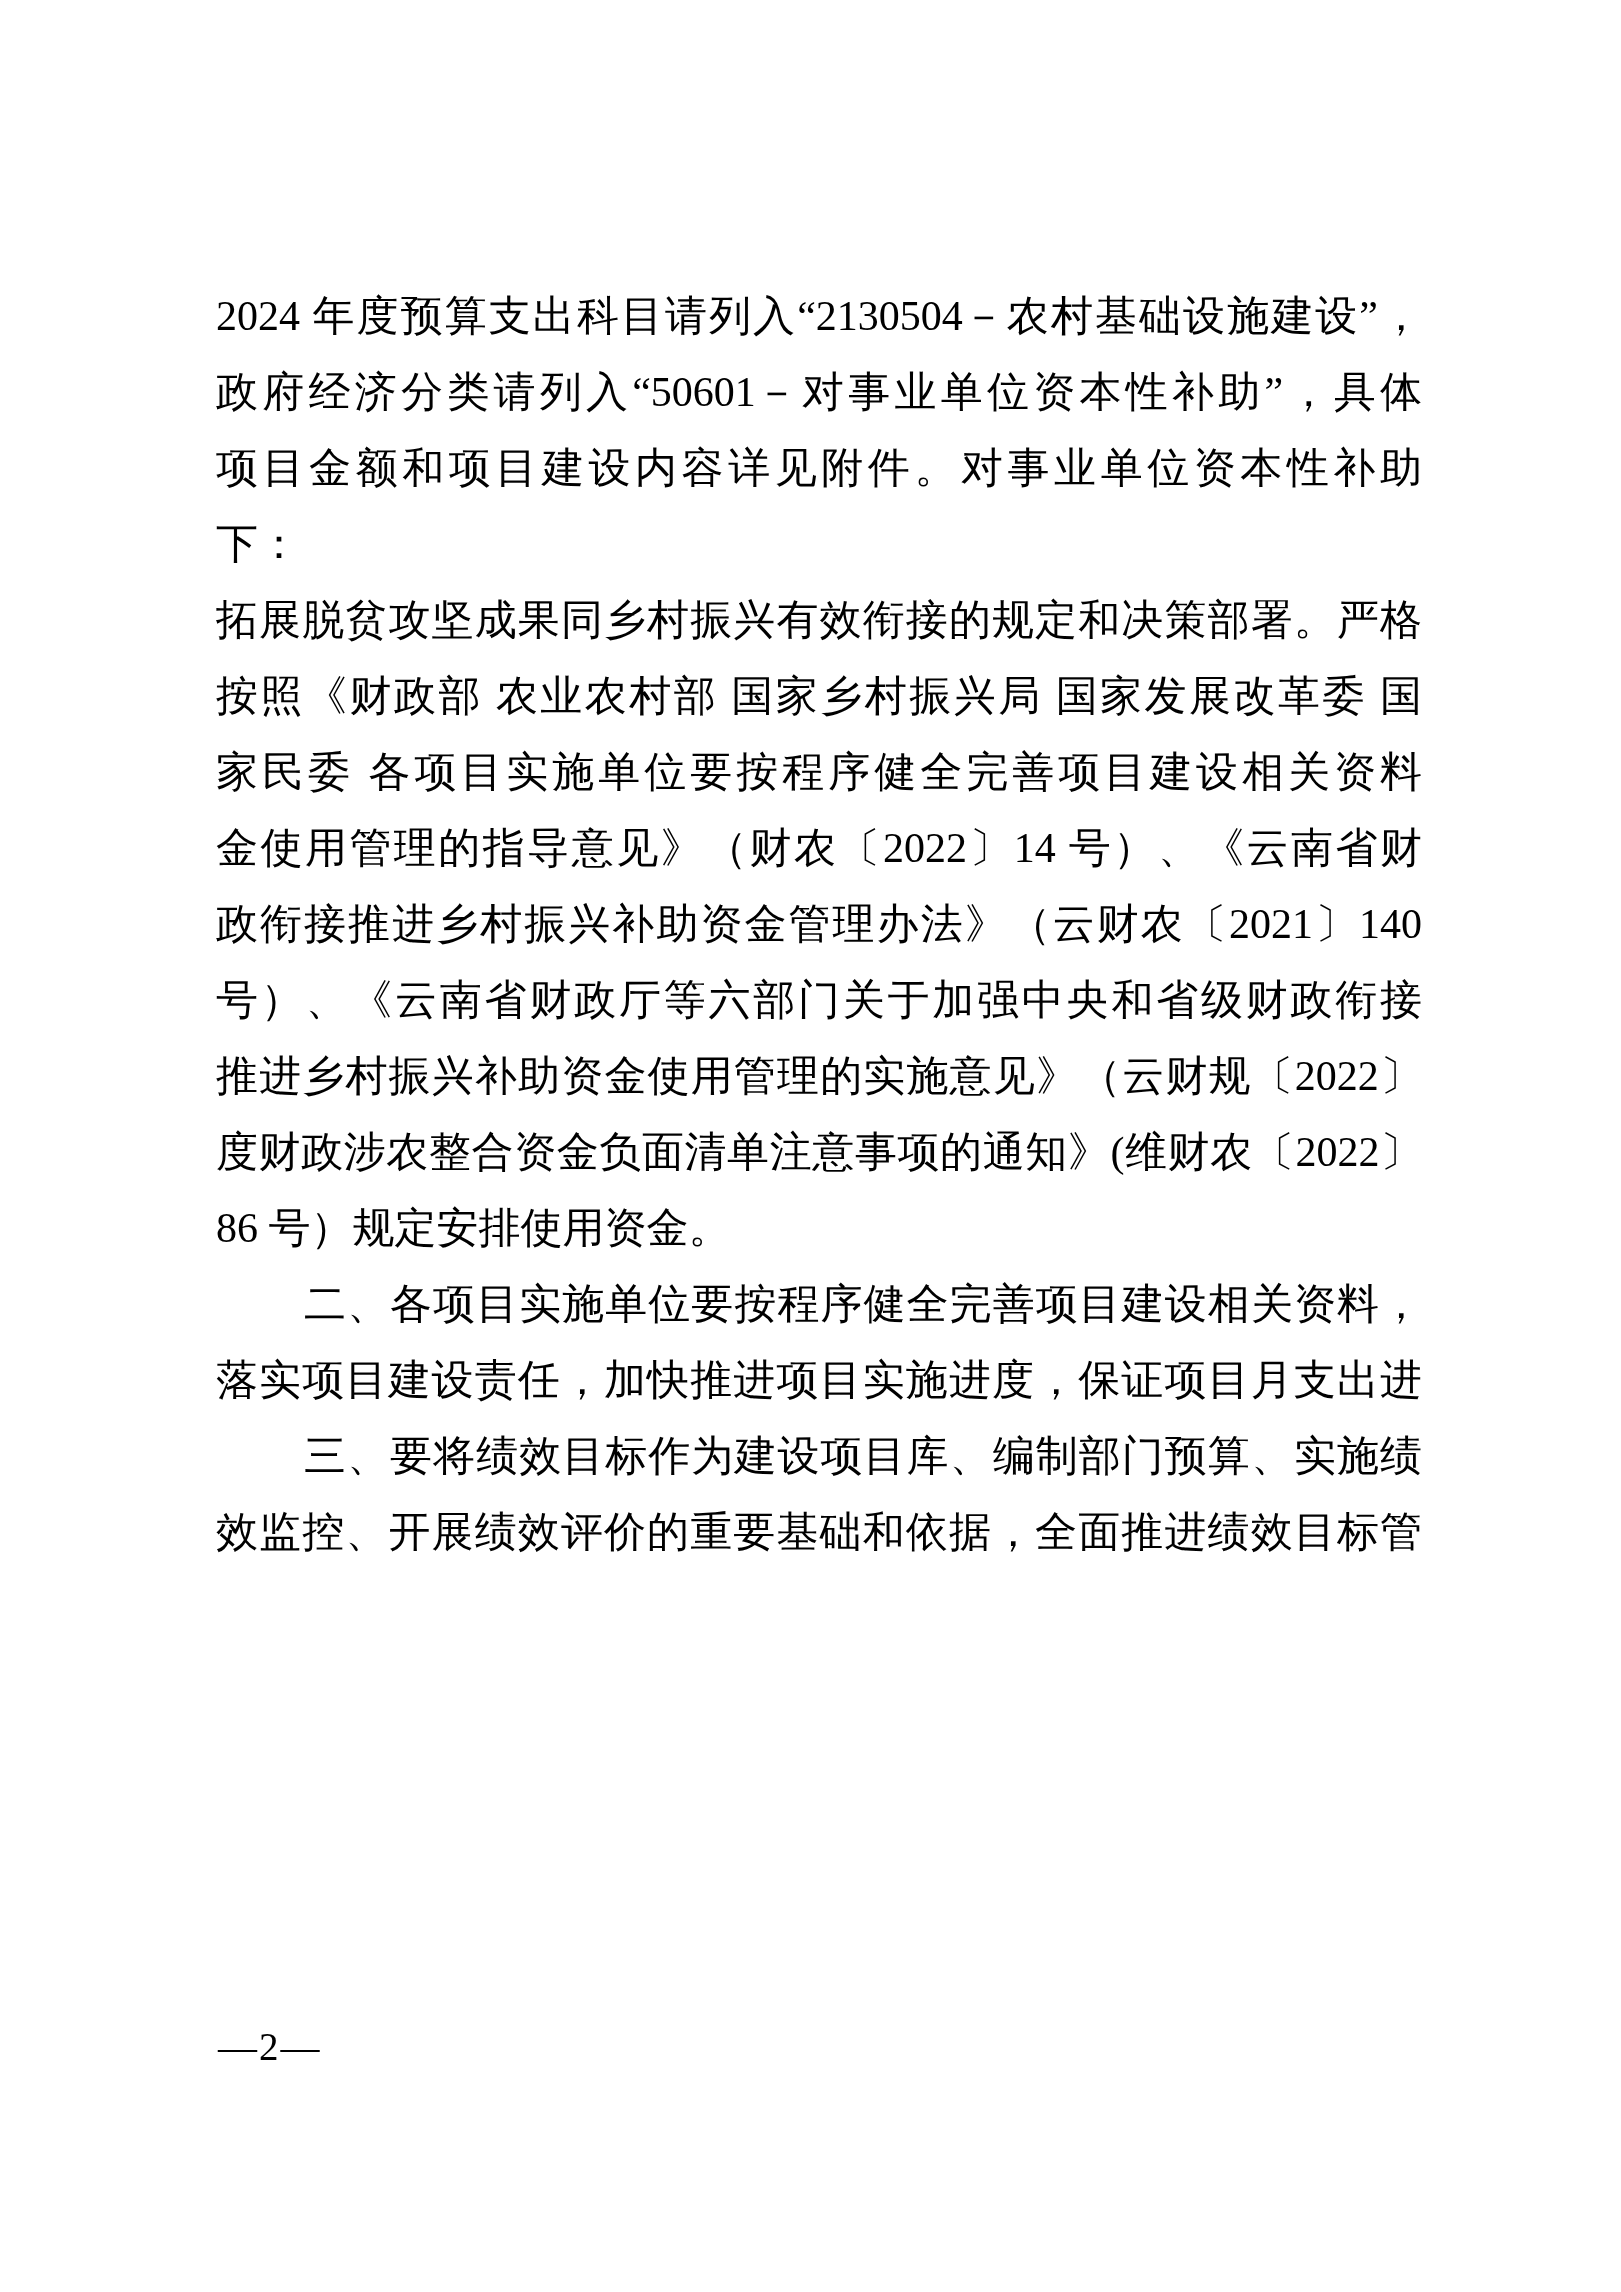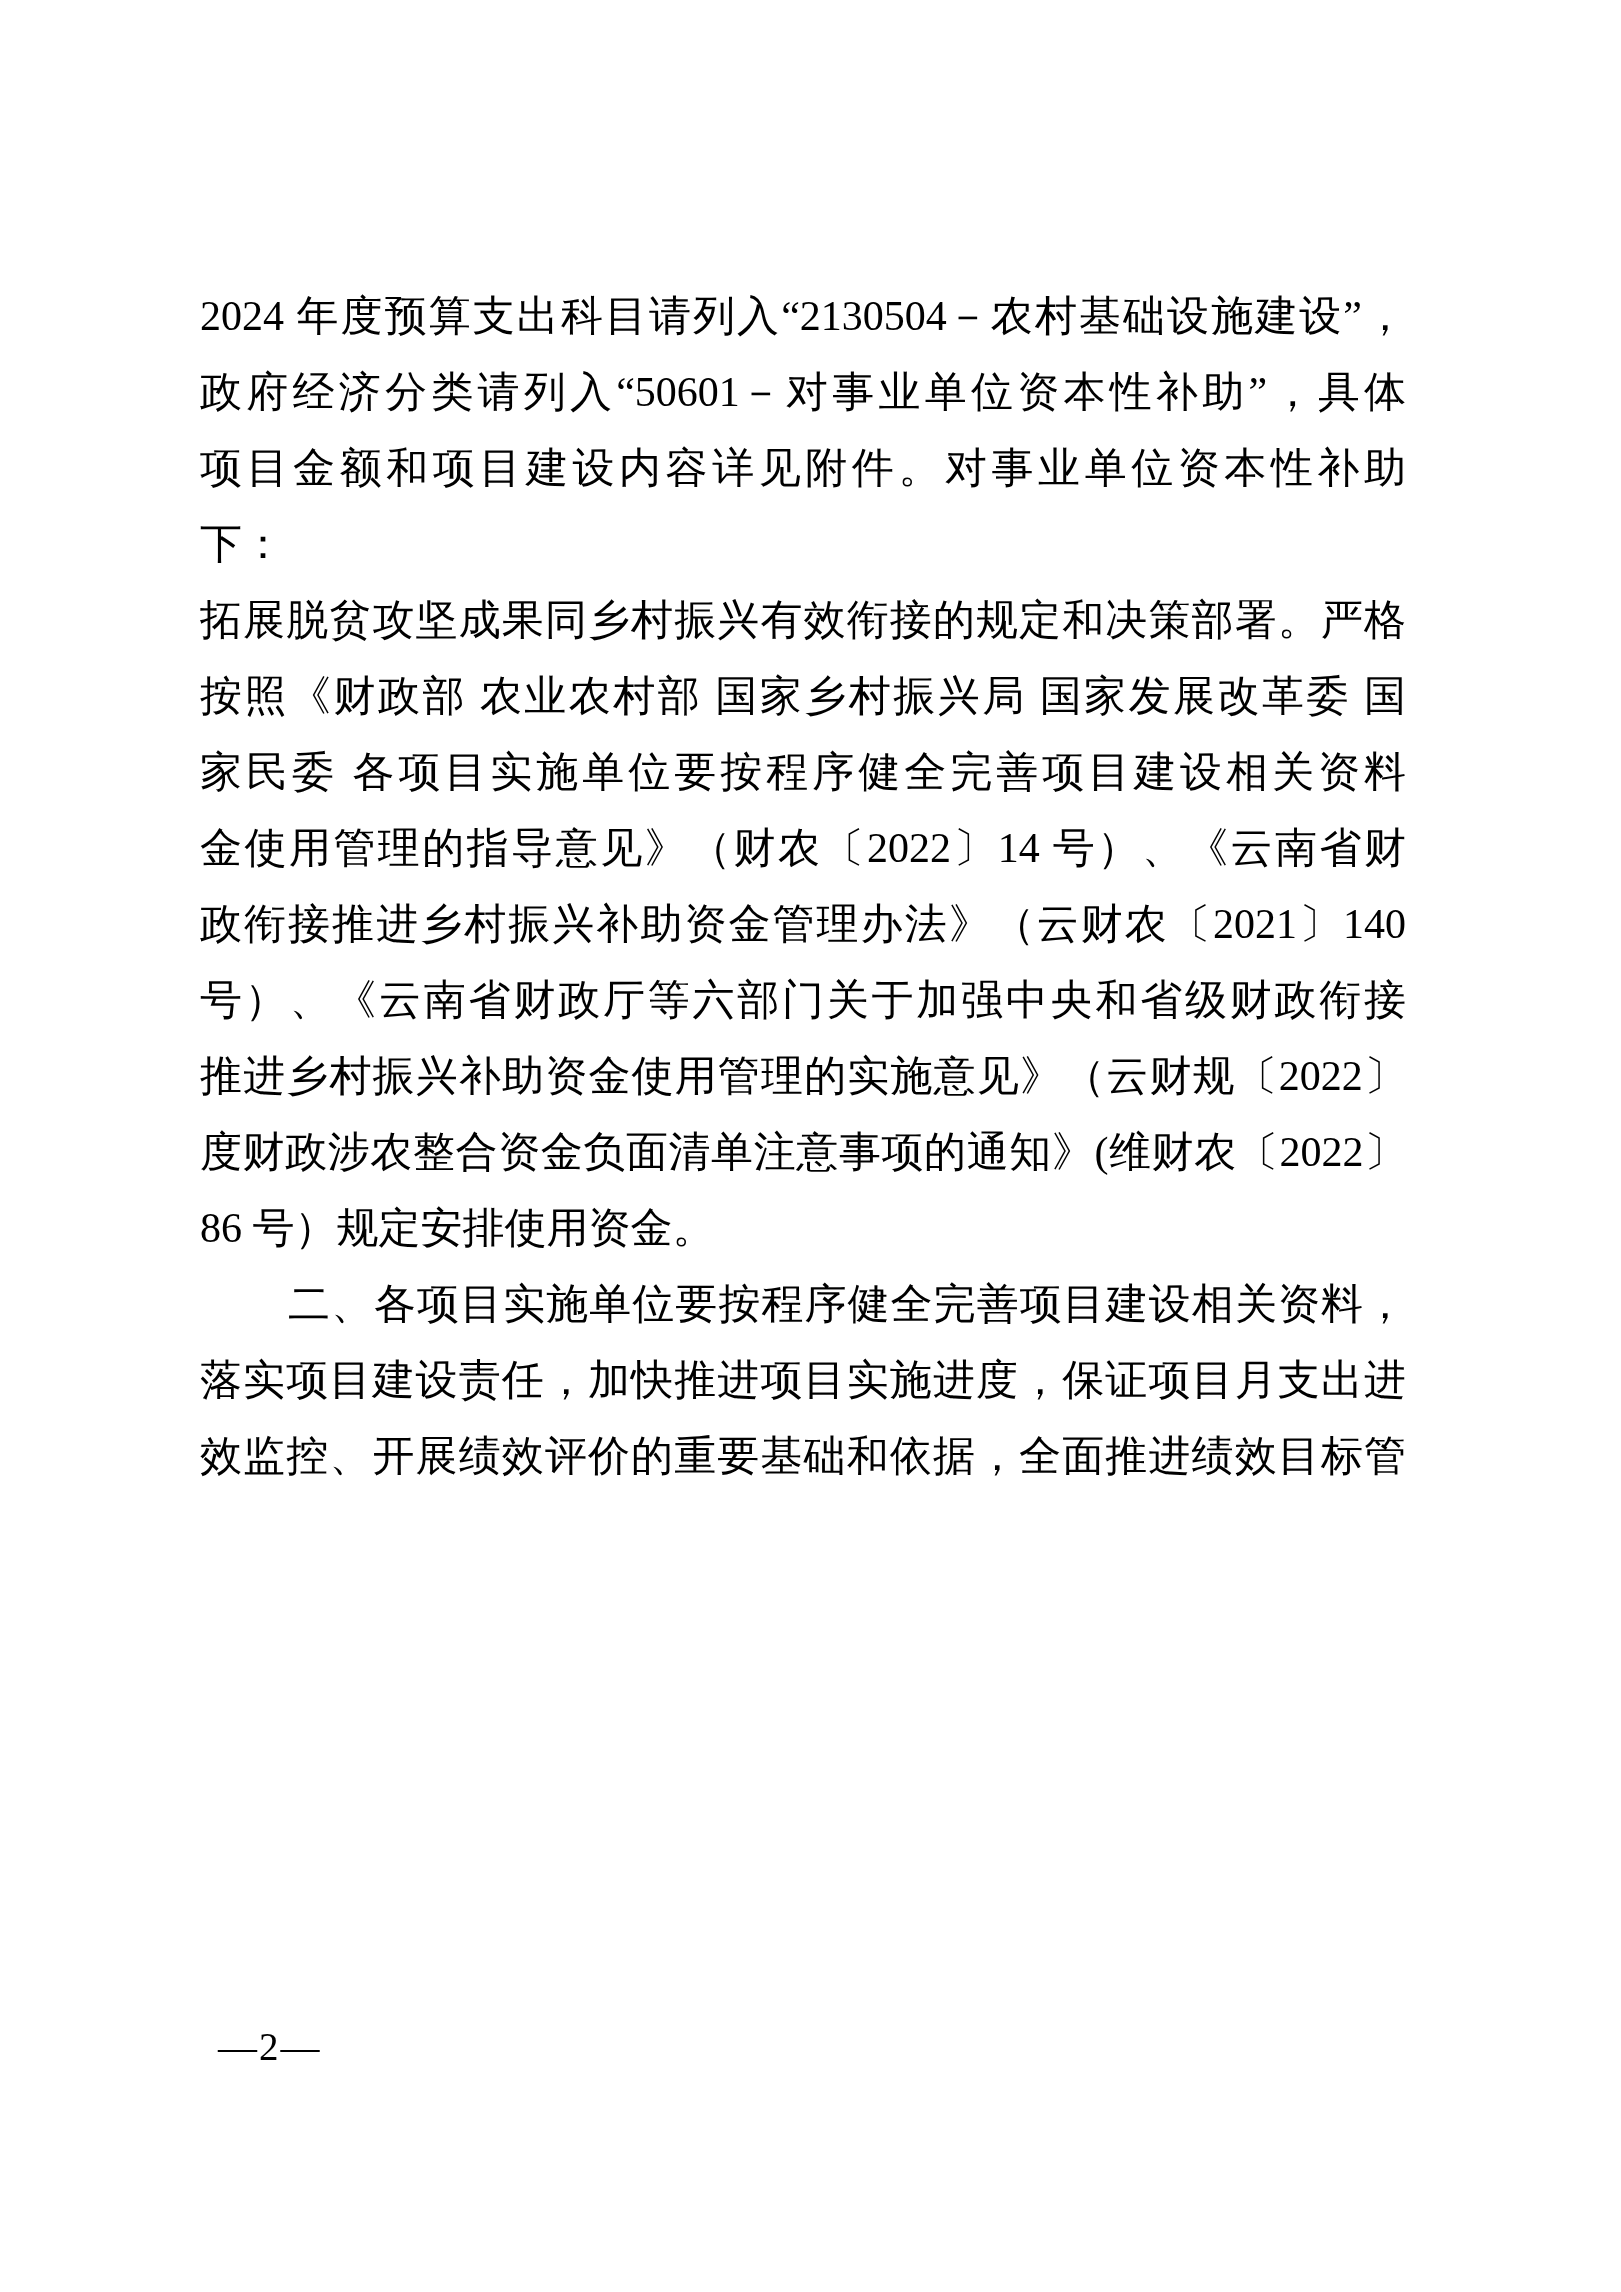--- a/index.html
+++ b/index.html
@@ -11,21 +11,21 @@
     position: relative;
     width: 1621px;
     height: 2293px;
     background: #ffffff;
     color: #000000;
     font-family: "Liberation Serif", "DejaVu Serif", serif;
     overflow: hidden;
   }
   .body-text {
     position: absolute;
-    left: 200px;
+    left: 216px;
     top: 278px;
     width: 1206px;
   }
   .bline {
     font-size: 42px;
     line-height: 76px;
     height: 76px;
     overflow: hidden;
     white-space: normal;
     text-align: justify;
@@ -61,17 +61,18 @@
     <div class="bline">按照《财政部 农业农村部 国家乡村振兴局 国家发展改革委 国</div>
     <div class="bline">家民委 各项目实施单位要按程序健全完善项目建设相关资料</div>
     <div class="bline">金使用管理的指导意见》（财农〔2022〕14 号）、《云南省财</div>
     <div class="bline">政衔接推进乡村振兴补助资金管理办法》（云财农〔2021〕140</div>
     <div class="bline">号）、《云南省财政厅等六部门关于加强中央和省级财政衔接</div>
     <div class="bline">推进乡村振兴补助资金使用管理的实施意见》（云财规〔2022〕</div>
     <div class="bline">度财政涉农整合资金负面清单注意事项的通知》(维财农〔2022〕</div>
     <div class="bline end">86 号）规定安排使用资金。</div>
     <div class="bline indent">二、各项目实施单位要按程序健全完善项目建设相关资料，</div>
     <div class="bline">落实项目建设责任，加快推进项目实施进度，保证项目月支出进</div>
+    <div class="bline indent">三、要将绩效目标作为建设项目库、编制部门预算、实施绩</div>
     <div class="bline">效监控、开展绩效评价的重要基础和依据，全面推进绩效目标管</div>
   </div>
   <div class="page-number">—2—</div>
 </div>
 
 
 </body></html>

